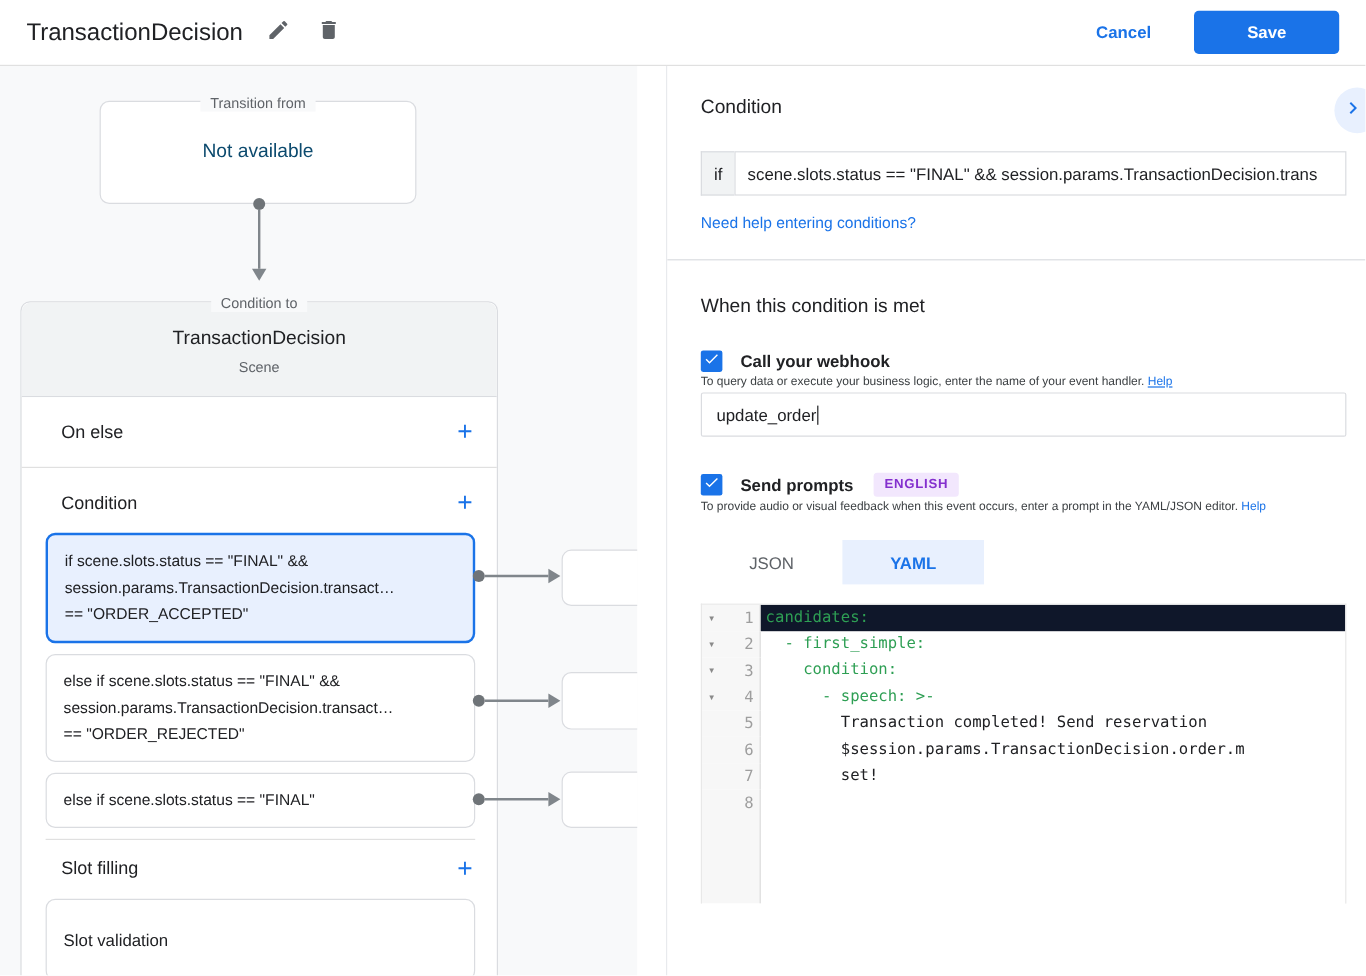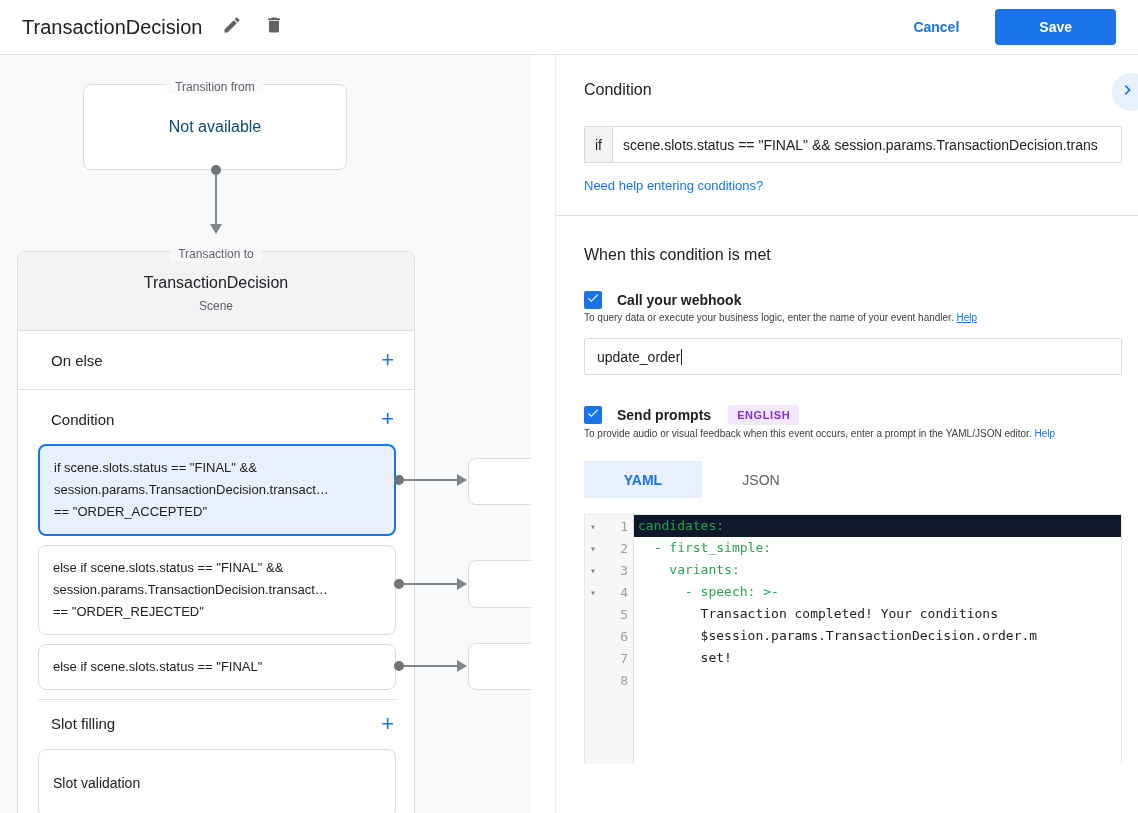--- a/index.html
+++ b/index.html
@@ -85,21 +85,21 @@
   .check-row { display:flex; align-items:center; margin-top:27px; }
   .checkbox { width:18px; height:18px; background:#1a73e8; border-radius:2px; flex:none;
               display:flex; align-items:center; justify-content:center; cursor:pointer; }
   .checkbox svg { width:14px; height:14px; }
   .check-label { font-size:14px; font-weight:bold; margin-left:15px; }
   .lang-badge { margin-left:17px; background:#f2e7fd; color:#8430ce; font-size:11px;
                 font-weight:bold; letter-spacing:.6px; padding:4px 9px; border-radius:3px; }
   .desc { font-size:10px; color:#3c4043; margin-top:0; max-width:552px; line-height:17px; }
   .desc .inline-link { color:#1a73e8; cursor:pointer; }
   .desc .inline-link.u { text-decoration:underline; }
-  .text-field { margin-top:12px; height:37px; border:1px solid #dadce0; border-radius:2px;
+  .text-field { height:37px; border:1px solid #dadce0; border-radius:2px;
                 display:flex; align-items:center; padding:16px 12px; font-size:14px; cursor:text; }
   .caret { display:inline-block; width:1px; height:16px; background:#202124; margin-left:1px; }
 
   .tabs { display:flex; margin-top:19px; }
   .tab { width:118px; height:37px; display:flex; align-items:center; justify-content:center;
          font-size:14px; cursor:pointer; }
   .tab.active { background:#e8f0fe; color:#1a73e8; font-weight:bold; }
   .tab.inactive { color:#5f6368; }
 
   
@@ -142,21 +142,21 @@
 
     <div class="fieldset-box tfrom">
       <div class="fieldset-label">
         <span>Transition from</span>
       </div>
       <div class="tfrom-content">Not available</div>
     </div>
 
     <div class="fieldset-box tto">
       <div class="fieldset-label">
-        <span>Transaction to</span>
+        <span>Condition to</span>
       </div>
       <div class="tto-header">
         <div class="tto-title">TransactionDecision</div>
         <div class="tto-sub">Scene</div>
       </div>
 
       <div class="card-row row-onenter">
         <span class="row-label">On else</span>
         <span class="plus-icon">+</span>
       </div>
@@ -260,22 +260,22 @@
         </div>
         <span class="check-label">Send prompts</span>
         <span class="lang-badge">ENGLISH</span>
       </div>
       <div class="desc">
         <span>To provide audio or visual feedback when this event occurs, enter a prompt in the YAML/JSON editor.</span>
         <span class="inline-link">Help</span>
       </div>
 
       <div class="tabs">
+        <div class="tab inactive">JSON</div>
         <div class="tab active">YAML</div>
-        <div class="tab inactive">JSON</div>
       </div>
 
       <div class="editor">
         <div class="code-row active">
           <div class="gutter">
               <span class="fold">▾</span>
               <span class="lnum">1</span>
             </div>
           <div class="code key">candidates:</div>
         </div>
@@ -284,35 +284,35 @@
               <span class="fold">▾</span>
               <span class="lnum">2</span>
             </div>
           <div class="code key">  - first_simple:</div>
         </div>
         <div class="code-row">
           <div class="gutter">
               <span class="fold">▾</span>
               <span class="lnum">3</span>
             </div>
-          <div class="code key">    variants:</div>
+          <div class="code key">    condition:</div>
         </div>
         <div class="code-row">
           <div class="gutter">
               <span class="fold">▾</span>
               <span class="lnum">4</span>
             </div>
           <div class="code key">      - speech: &gt;-</div>
         </div>
         <div class="code-row">
           <div class="gutter">
               <span class="fold"></span>
               <span class="lnum">5</span>
             </div>
-          <div class="code">        Transaction completed! Your conditions</div>
+          <div class="code">        Transaction completed! Send reservation</div>
         </div>
         <div class="code-row">
           <div class="gutter">
               <span class="fold"></span>
               <span class="lnum">6</span>
             </div>
           <div class="code">        $session.params.TransactionDecision.order.m</div>
         </div>
         <div class="code-row">
           <div class="gutter">

